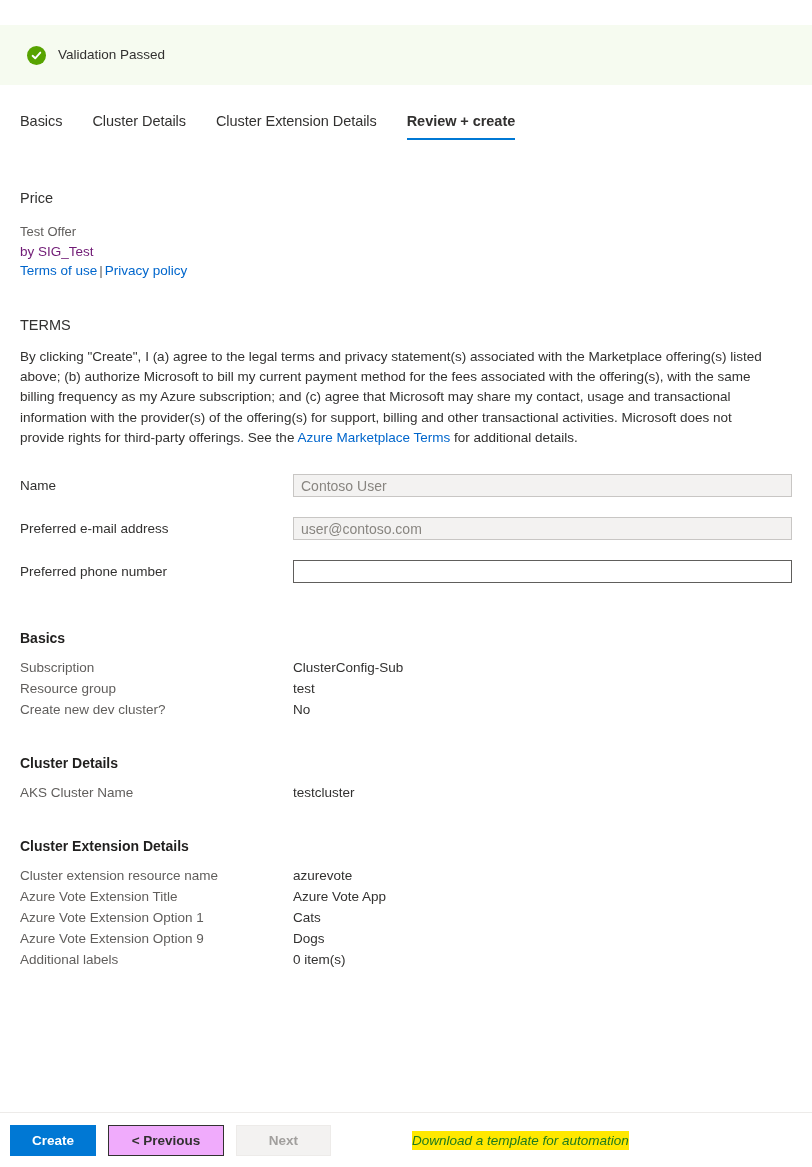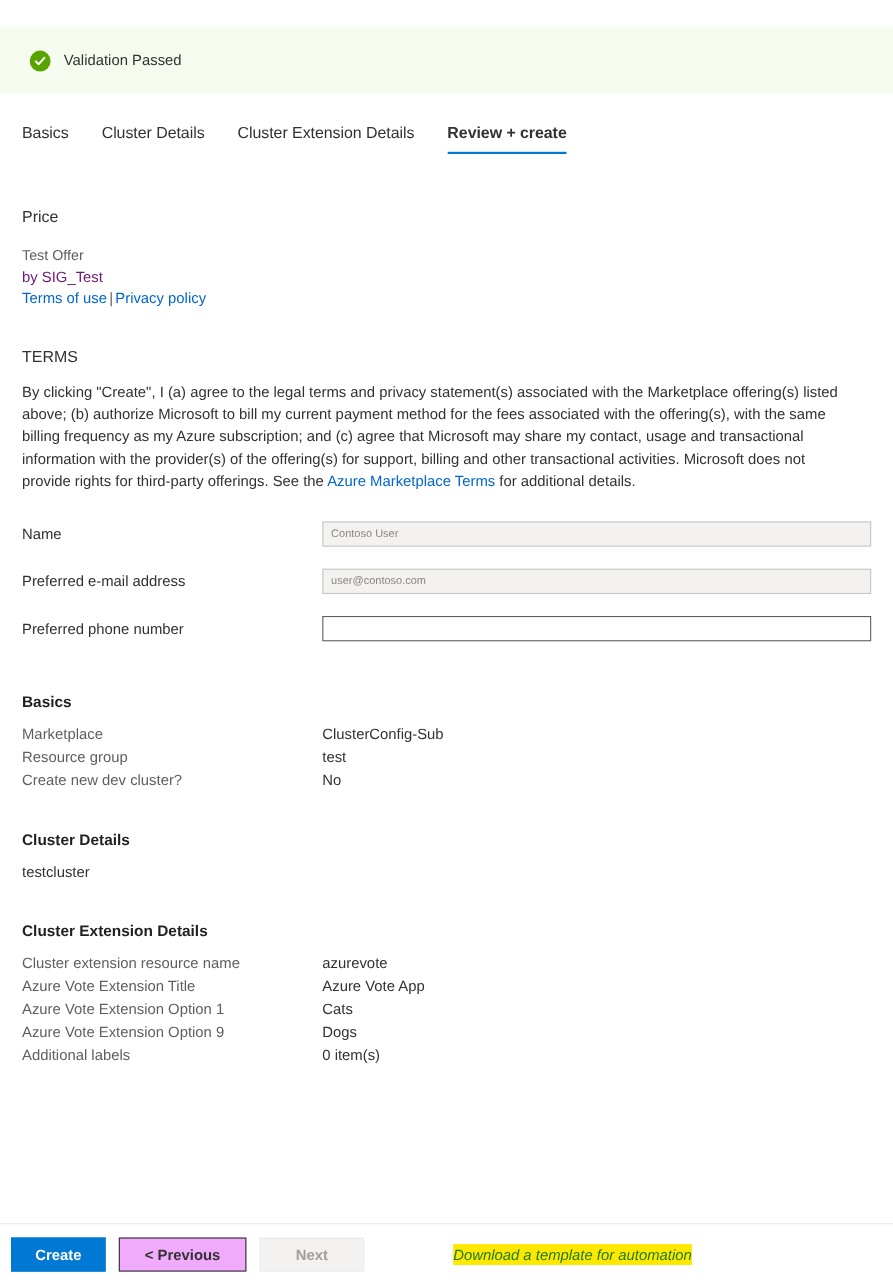--- a/index.html
+++ b/index.html
@@ -130,21 +130,21 @@
     width: 273px;
     flex: 0 0 273px;
     font-size: 13.5px;
     color: #323130;
   }
   .form-input {
     width: 568px;
     height: 23px;
     box-sizing: border-box;
     font-family: "Liberation Sans", sans-serif;
-    font-size: 10px;
+    font-size: 14px;
     padding: 0 7px;
     border: 1px solid #c8c6c4;
     background: #f3f2f1;
     color: #888580;
     outline: none;
   }
   .form-input.enabled {
     background: #ffffff;
     border: 1px solid #605e5c;
     color: #323130;
@@ -274,36 +274,37 @@
     </div>
     <div class="form-row">
       <label class="form-label">Preferred phone number</label>
       <input class="form-input enabled" type="text" value="" style="">
     </div>
   </div>
 
   <div class="summary">
     <div class="summary-title">Basics</div>
     <div class="summary-row">
-      <div class="summary-key">Marketplace</div>
+      <div class="summary-key">Subscription</div>
       <div class="summary-val">ClusterConfig-Sub</div>
     </div>
     <div class="summary-row">
       <div class="summary-key">Resource group</div>
       <div class="summary-val">test</div>
     </div>
     <div class="summary-row">
       <div class="summary-key">Create new dev cluster?</div>
       <div class="summary-val">No</div>
     </div>
   </div>
 
   <div>
     <div class="summary-title spaced">Cluster Details</div>
     <div class="summary-row">
+      <div class="summary-key">AKS Cluster Name</div>
       <div class="summary-val">testcluster</div>
     </div>
   </div>
 
   <div>
     <div class="summary-title spaced">Cluster Extension Details</div>
     <div class="summary-row">
       <div class="summary-key">Cluster extension resource name</div>
       <div class="summary-val">azurevote</div>
     </div>

